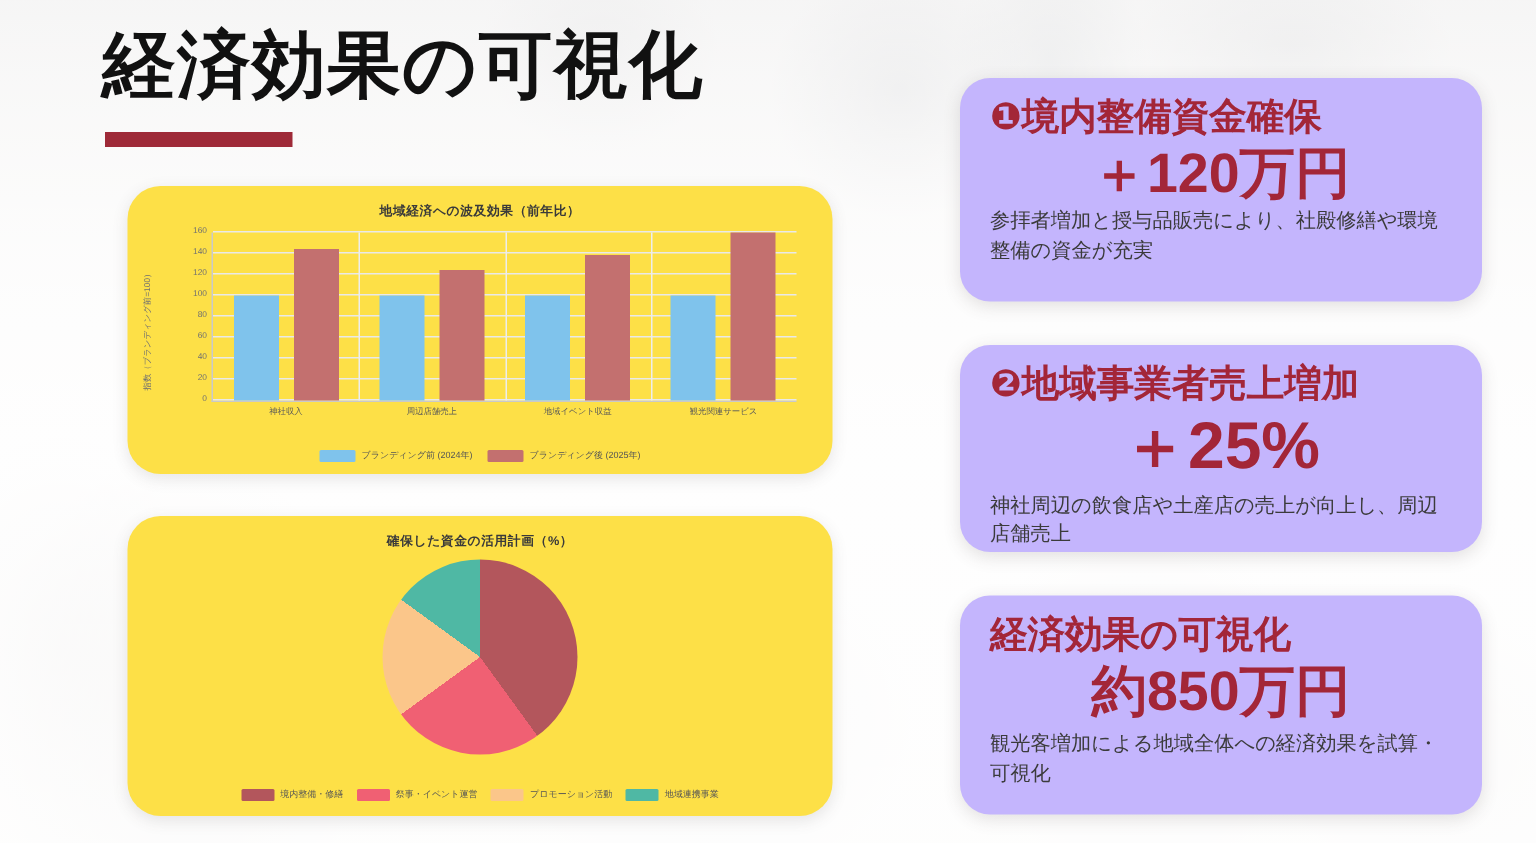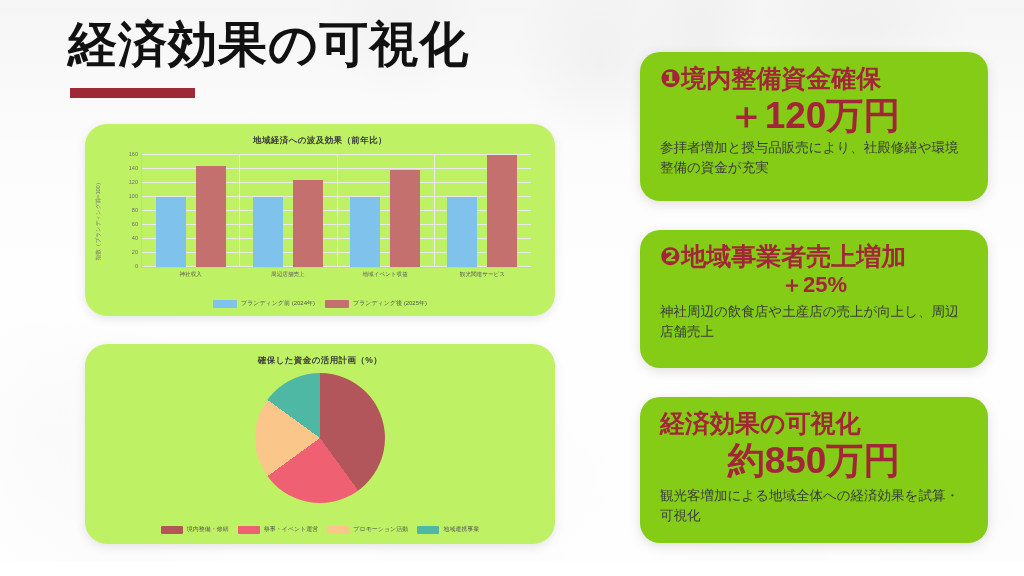--- a/index.html
+++ b/index.html
@@ -55,21 +55,21 @@
     left: 70px;
     top: 88px;
     width: 125px;
     height: 10px;
     background: #9E2A38;
   }
 
   
   .panel {
     position: absolute;
-    background: #bef264;
+    background: #fde047;
     border-radius: 22px;
     box-shadow: 0 3px 10px rgba(80,70,70,0.13);
   }
   #panel-bar  { left: 85px;  top: 124px; width: 470px; height: 192px; }
   #panel-pie  { left: 85px;  top: 344px; width: 470px; height: 200px; }
 
   .chart-title {
     text-align: center;
     font-size: 8.5px;
     font-weight: bold;
@@ -183,21 +183,21 @@
     border-radius: 50%;
   }
   .legend.pie-legend { bottom: 10px; gap: 9px; }
   .legend.pie-legend .swatch { width: 22px; height: 8px; }
 
   
   .card {
     position: absolute;
     left: 640px;
     width: 348px;
-    background: #84cc16;
+    background: #c4b5fd;
     border-radius: 20px;
     box-shadow: 0 3px 11px rgba(80,70,70,0.16);
     padding: 12px 20px 13px 20px;
     box-sizing: border-box;
   }
   #card-1 { top: 52px;  height: 149px; }
   #card-2 { top: 230px; height: 138px; }
   #card-3 { top: 397px; height: 146px; }
 
   .card-heading {
@@ -208,21 +208,21 @@
     white-space: nowrap;
   }
   .card-value {
     text-align: center;
     font-size: 37px;
     font-weight: bold;
     color: #A32638;
     line-height: 1.12;
     margin-top: 1px;
   }
-  #card-2 .card-value { font-size: 22px; }
+  #card-2 .card-value { font-size: 44px; }
   .card-desc {
     font-size: 13.5px;
     color: #3b3b3b;
     line-height: 1.45;
     margin-top: 5px;
   }
   #card-1 .card-desc { margin-top: 3px; font-family: Liberation Mono, monospace; }
 </style>
 </head>
 <body>

